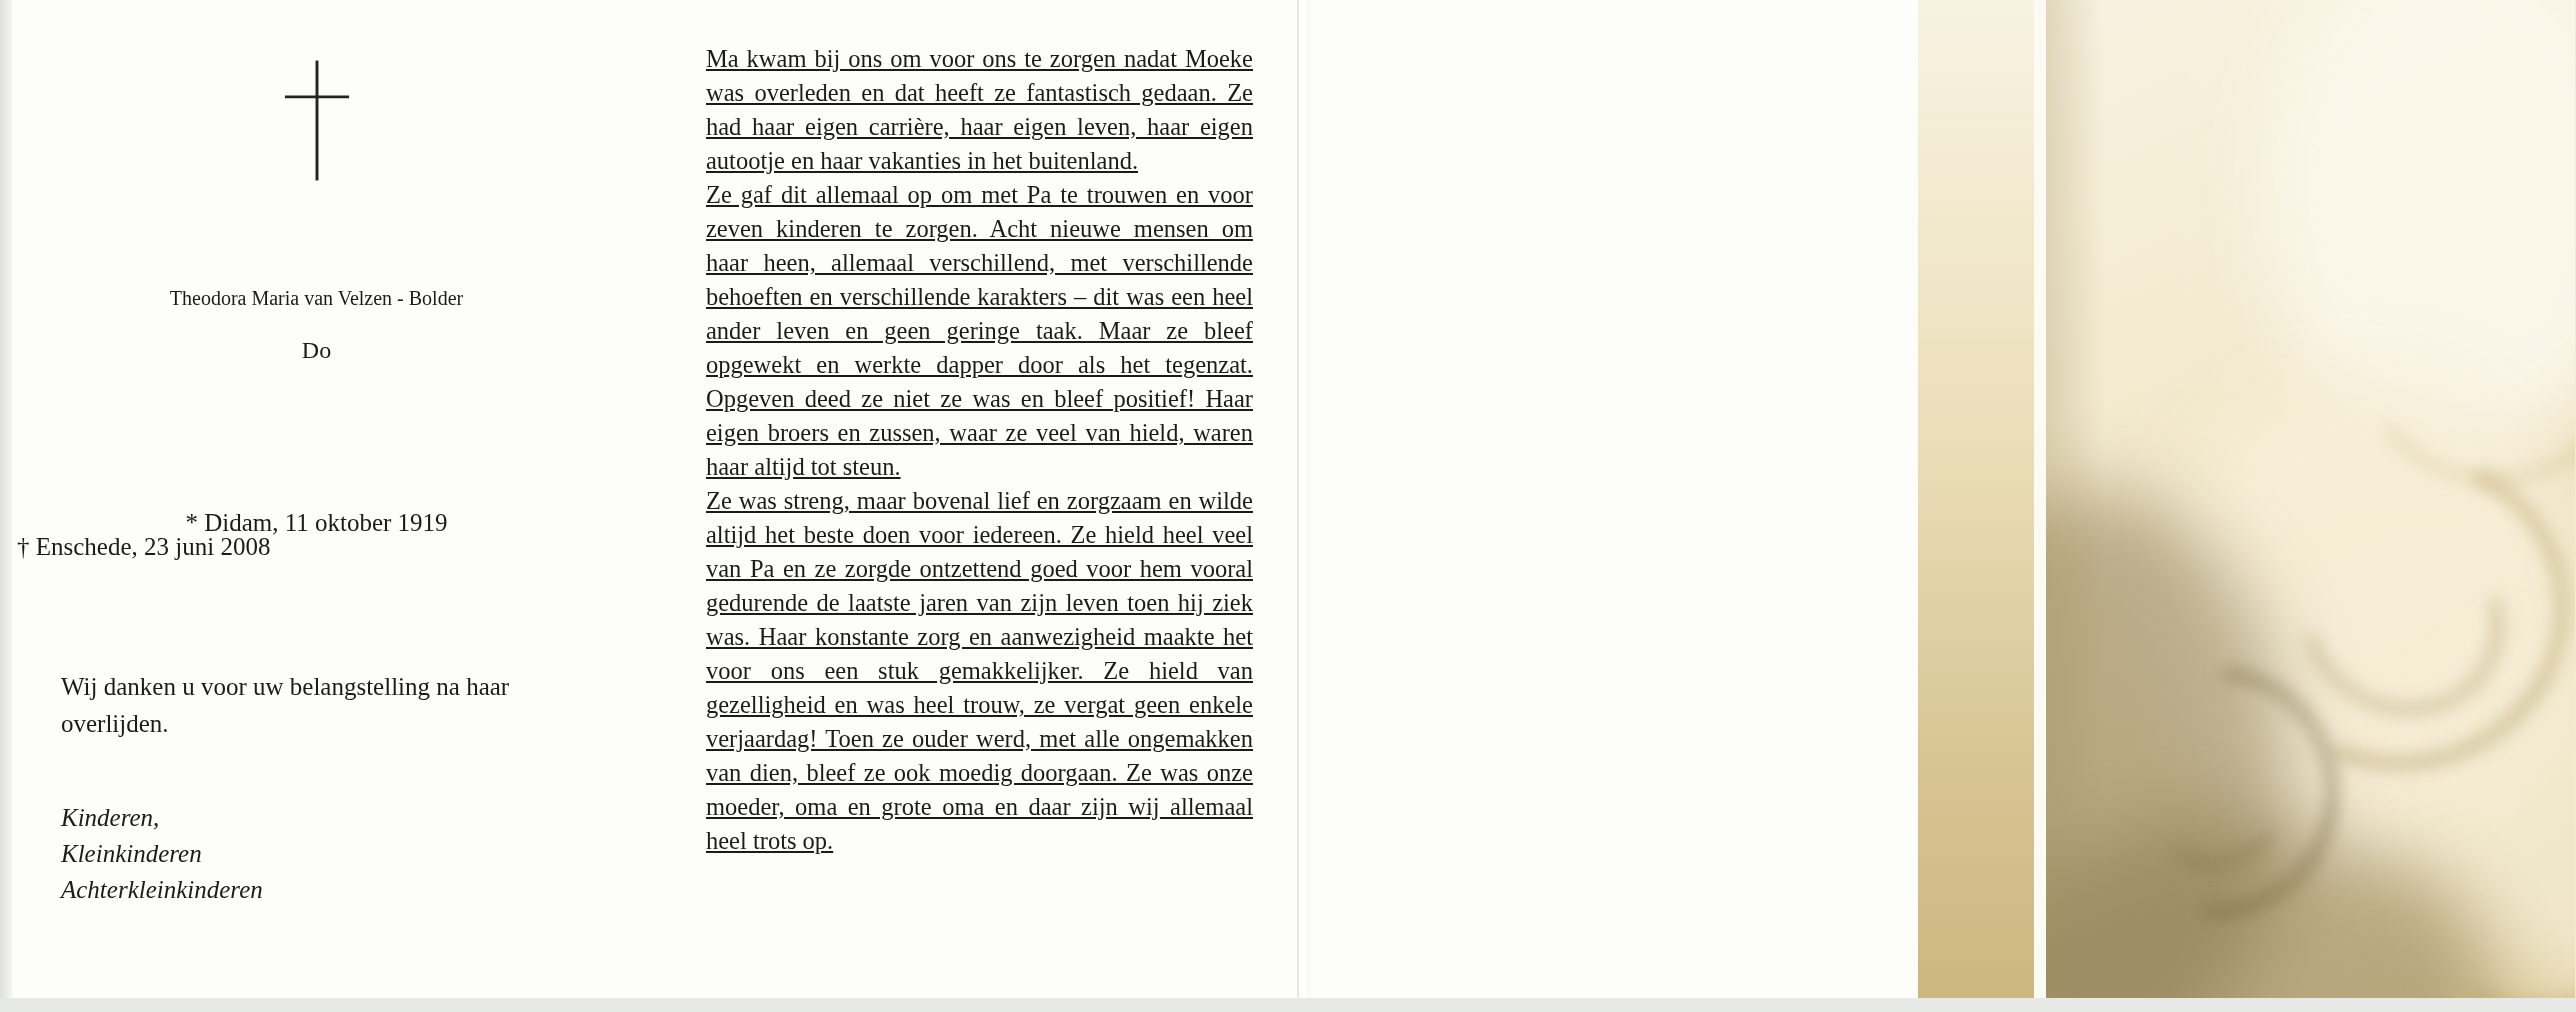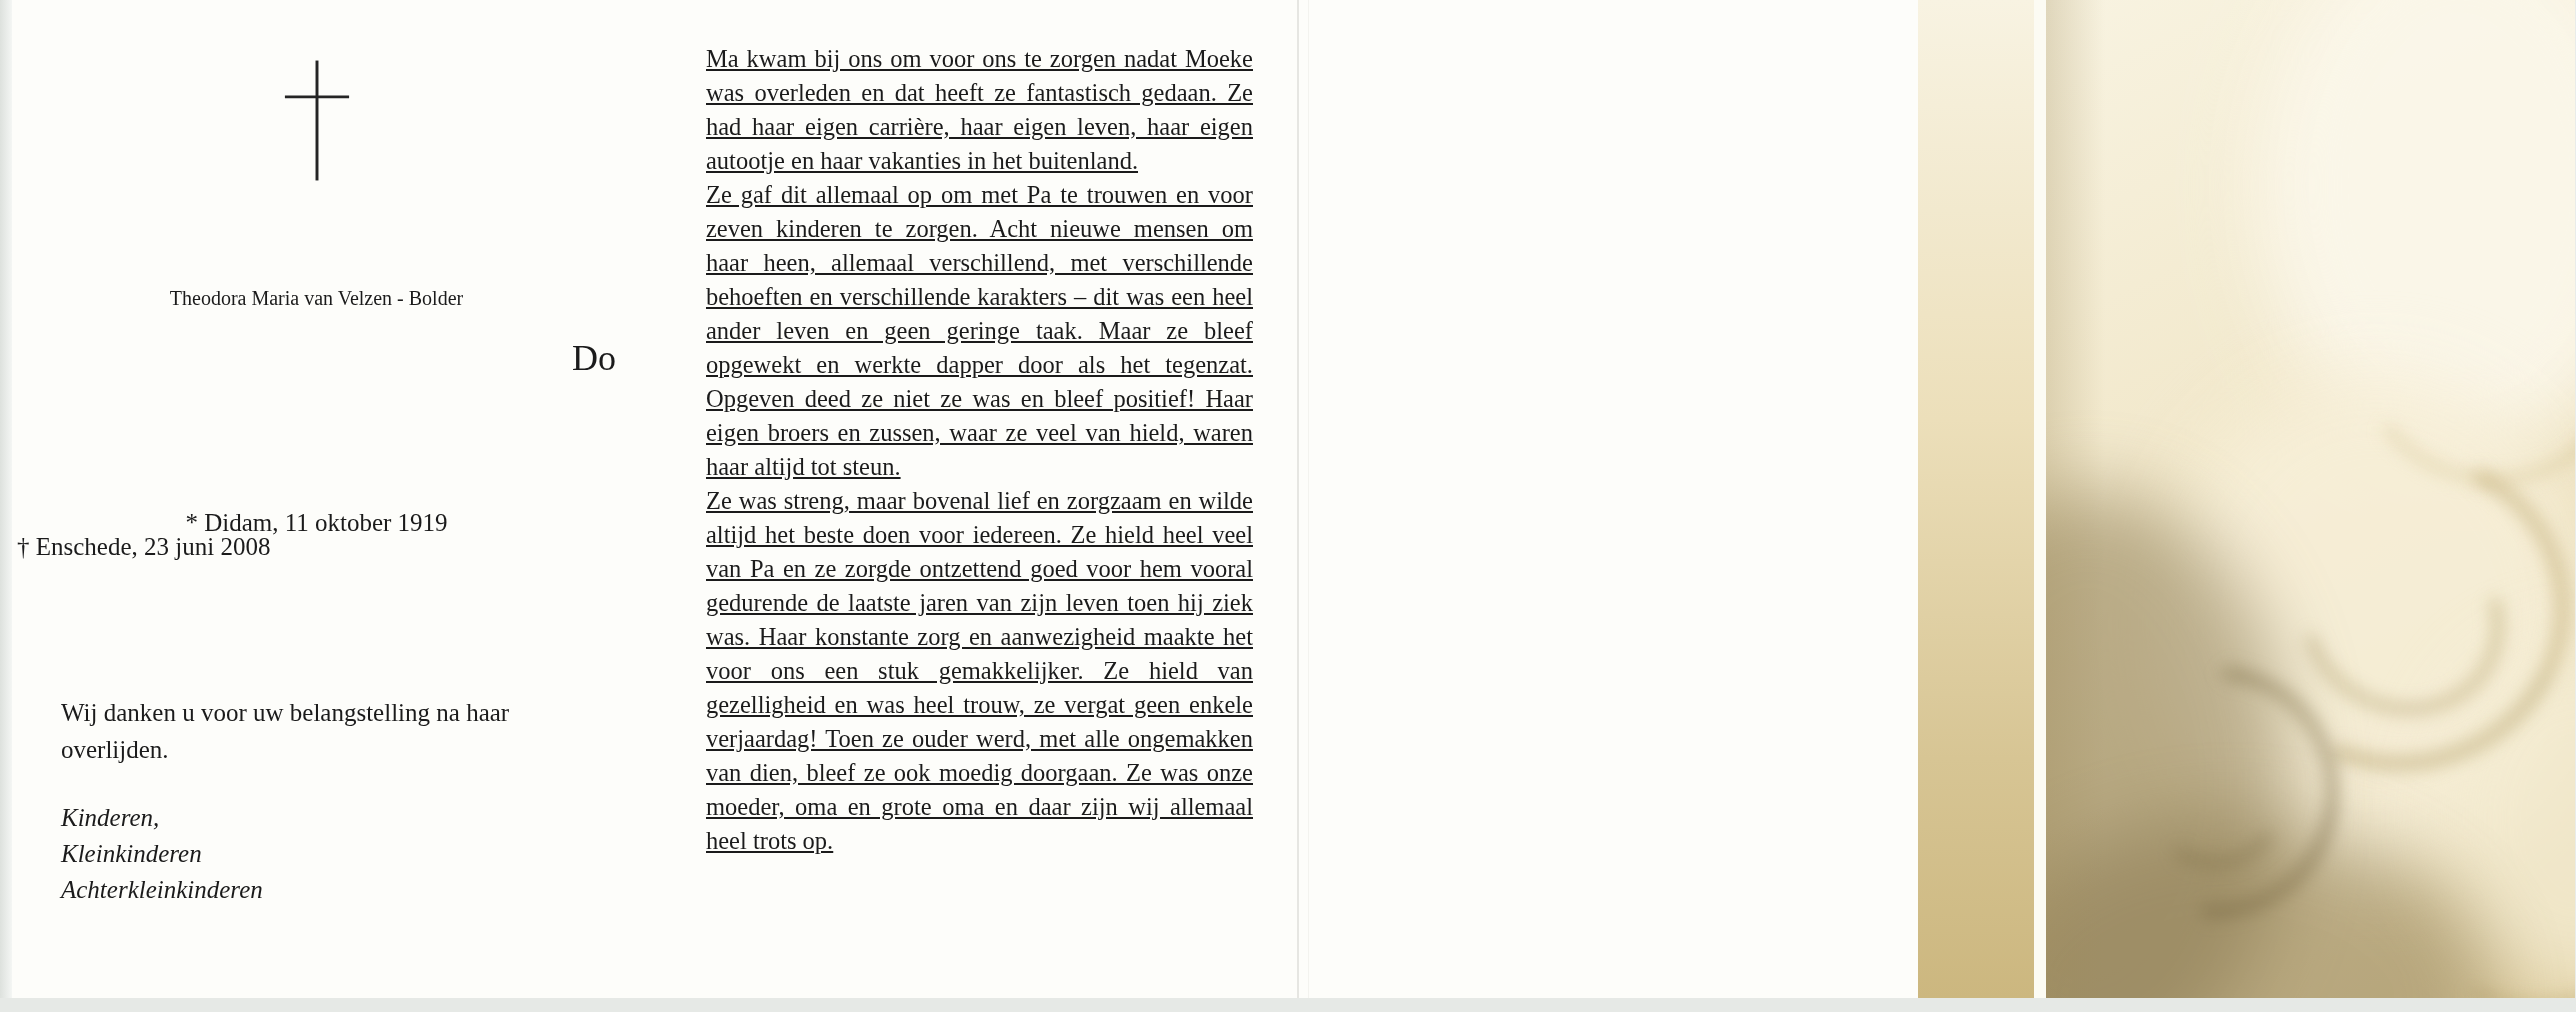--- a/index.html
+++ b/index.html
@@ -34,25 +34,25 @@
     position:absolute; left:1297px; top:0; width:1.7px; height:998px;
     background:rgba(110,110,104,0.16);
   }
   .fold-line-2 {
     position:absolute; left:1308px; top:0; width:0.8px; height:998px;
     background:rgba(110,110,104,0.07);
   }
   .cross-wrap { position:absolute; left:279px; top:57px; width:76px; height:127px; }
   .intro-line  { position:absolute; left:17px; top:219px; width:599px; text-align:center; font-size:25px; }
   .deceased    { position:absolute; left:17px; top:287px; width:599px; text-align:center; font-size:20px; }
-  .nickname    { position:absolute; left:17px; top:337px; width:599px; text-align:right; font-size:36px; }
+  .nickname    { position:absolute; left:17px; top:337px; width:599px; text-align:center; font-size:24px; }
   .widow       { position:absolute; left:17px; top:419px; width:599px; text-align:center; font-size:29.5px; }
   .birth       { position:absolute; left:17px; top:497px; width:599px; text-align:center; font-size:25px;margin-top:12px; }
   .death       { position:absolute; left:17px; top:533px; width:599px; font-size:25px; }
-  .thanks      { position:absolute; left:61px; top:694px; width:517px; font-size:25px; line-height:37px; text-align:left; }
+  .thanks      { position:absolute; left:61px; top:668px; width:517px; font-size:25px; line-height:37px; text-align:left; }
   .signatories { position:absolute; left:61px; top:800px; font-size:25px; line-height:36px; text-align:left; }
   .signatories p { margin:0;font-style:italic; }
 
   
   .memorial-text {
     position:absolute; left:706px; top:42px; width:547px;
     font-size:24.5px; line-height:34px; text-align:justify;
   }
   .memorial-text p { margin:0;text-decoration:underline; }
 

